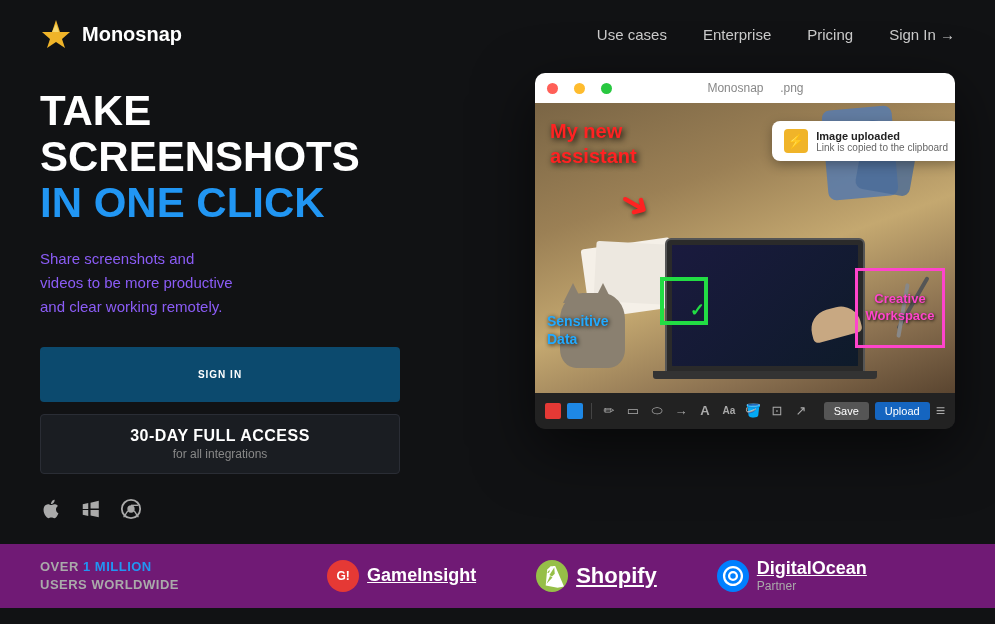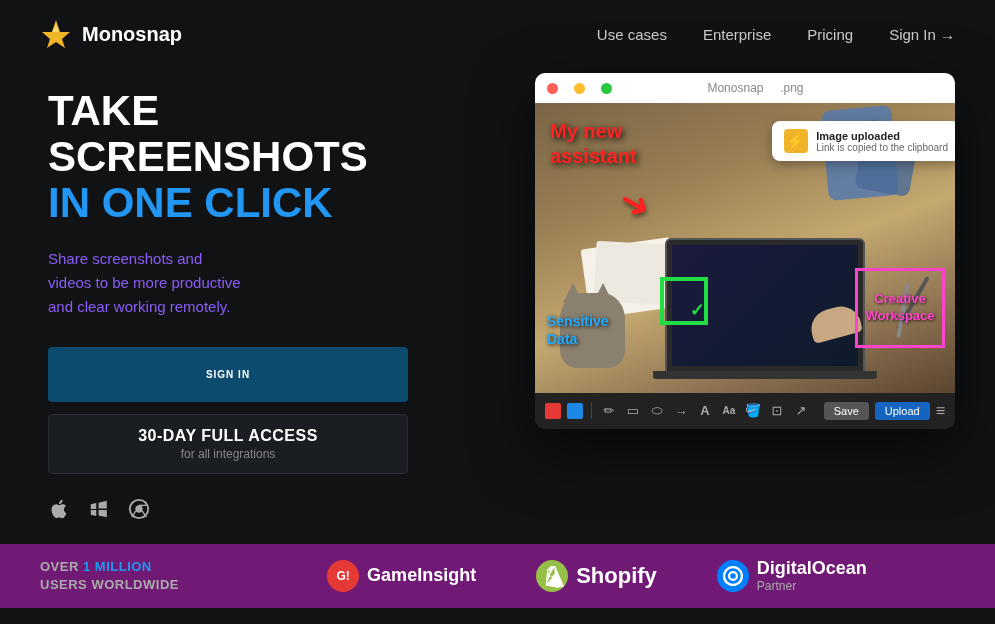--- a/index.html
+++ b/index.html
@@ -65,21 +65,20 @@
       display: flex;
       padding: 10px 40px 0 40px;
       gap: 30px;
     }
 
     .left-col {
       flex: 0 0 360px;
       display: flex;
       flex-direction: column;
       padding-top: 10px;
-      margin-left: 8px;
     }
 
     .hero-title {
       font-size: 42px;
       font-weight: 900;
       line-height: 1.1;
       text-transform: uppercase;
       margin-bottom: 20px;
     }
 
@@ -345,20 +344,21 @@
     }
 
     .p-gi { background: #e53935; font-size: 12px; }
     .p-sh { background: #96bf48; font-size: 20px; }
     .p-do { background: #0080ff; font-size: 18px; }
 
     .partner-name {
       font-size: 18px;
       font-weight: 700;
       color: #fff;
+      text-decoration: underline;
     }
 
     .partner-sub {
       font-size: 12px;
       color: #aaa;
     }
 
     .partner-stack { line-height: 1.2; }
   </style>
 </head>

